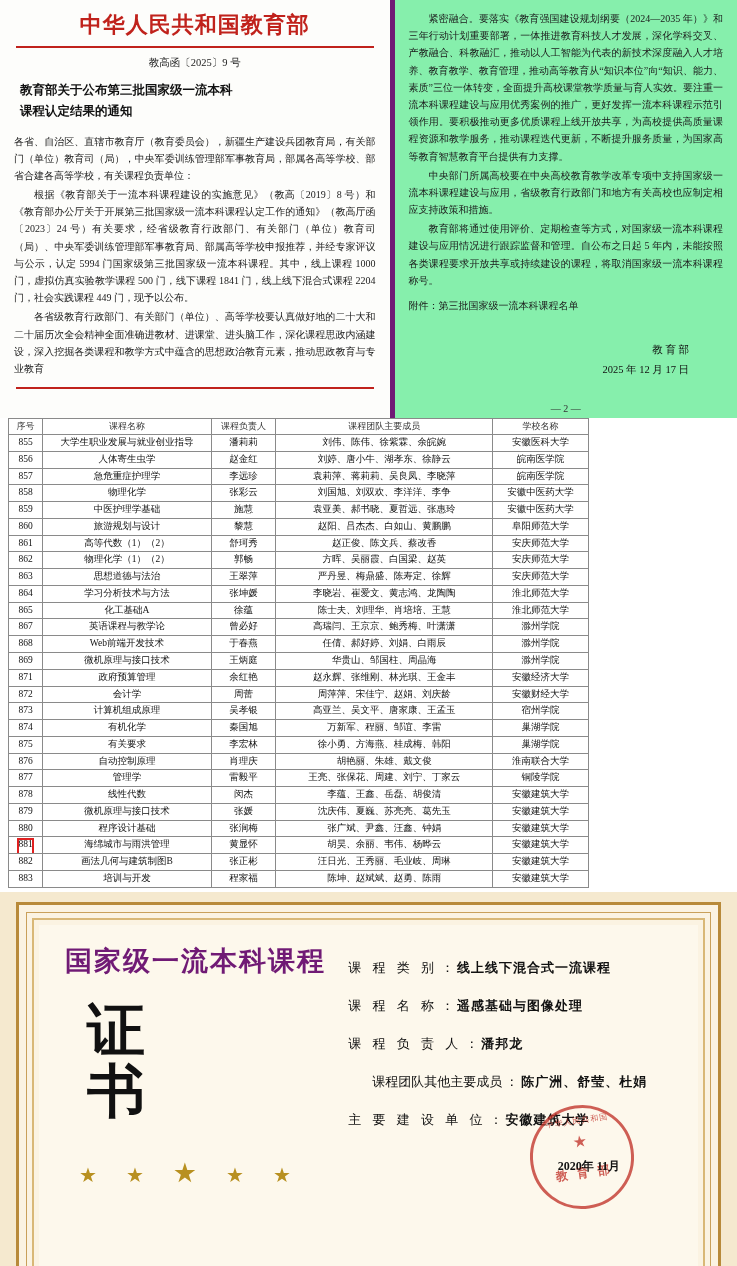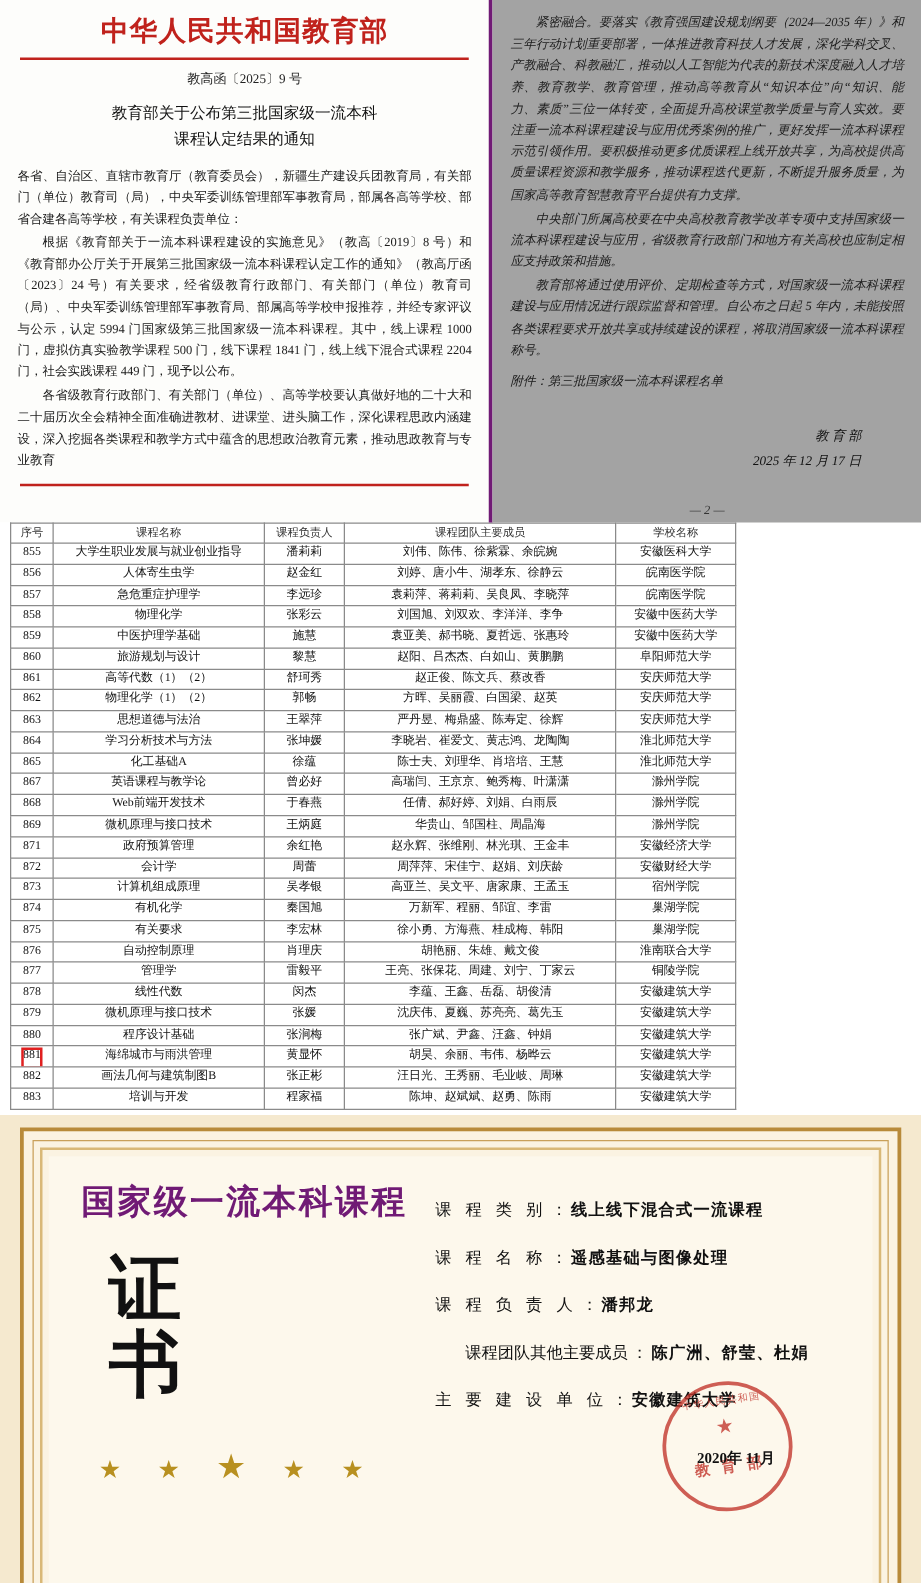--- a/index.html
+++ b/index.html
@@ -16,36 +16,36 @@
   .doc {
     display:flex;
     width:737px;
     height:418px;
     background:#fdfdfb;
   }
   .doc-col {
     position:relative;
     padding:6px 14px 4px 14px;
   }
-  .doc-col.left { width:425px; border-right:3px solid #701a75; }
-  .doc-col.right { width:369px; background:#a3a3a3;font-style:italic; }
+  .doc-col.left { width:425px; border-right:5px solid #701a75; }
+  .doc-col.right { width:369px; background:#86efac; }
 
   .doc-header {
     text-align:center;
     color:#c0221c;
     font-weight:bold;
     font-size:22px;
     letter-spacing:1px;
     font-family:"Liberation Serif","DejaVu Serif",serif;
     padding-top:4px;
   }
   .red-rule { border:0; border-top:2px solid #c0221c; margin:6px 2px 6px 2px; }
   .doc-code { text-align:center; font-size:10.5px; color:#222; margin:8px 0 10px 0; }
   .doc-title {
-    text-align:center; font-weight:normal; font-size:12.5px; line-height:1.7;
+    text-align:left; font-weight:bold; font-size:12.5px; line-height:1.7;
     margin:8px 6px 10px 6px;
   }
   .doc-body { font-size:10px; line-height:1.72; text-align:justify; color:#1a1a1a; }
   .doc-body p { margin:0 0 2px 0; text-indent:2em; }
   .doc-body p.noindent { text-indent:0; }
   .sign { margin-top:26px; text-align:right; font-size:10.5px; line-height:1.9; padding-right:34px; }
   .page-num { position:absolute; bottom:4px; left:0; right:0; text-align:center; font-size:10px; color:#333; }
 
   
   .table-wrap { width:597px; background:#fff; padding:0 8px 4px 8px; }

